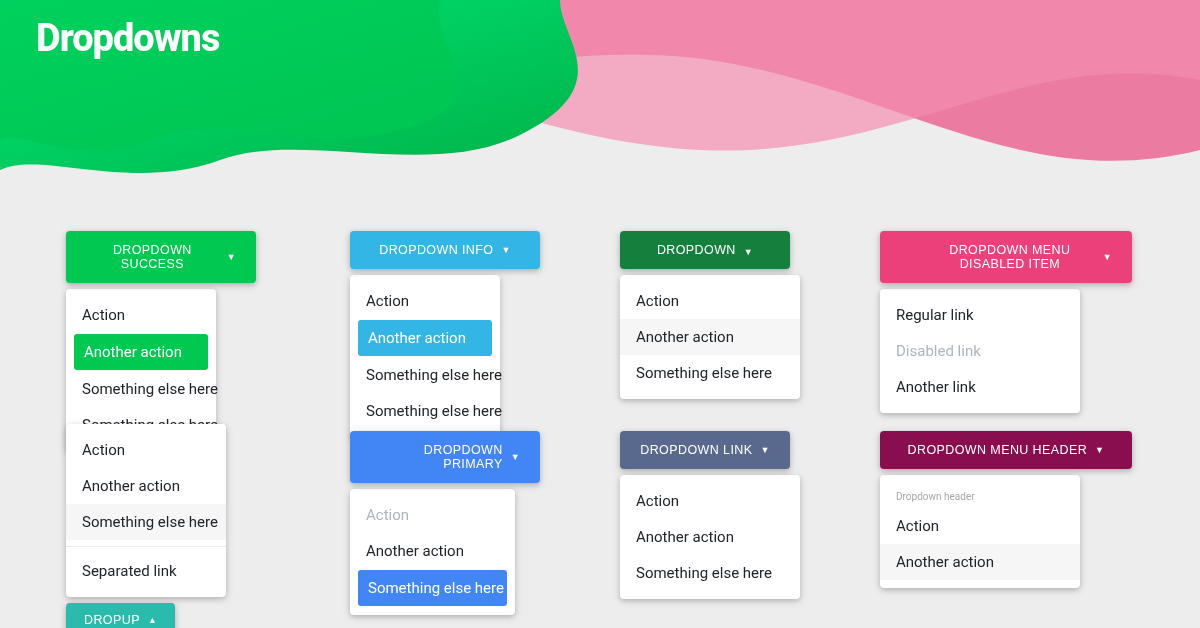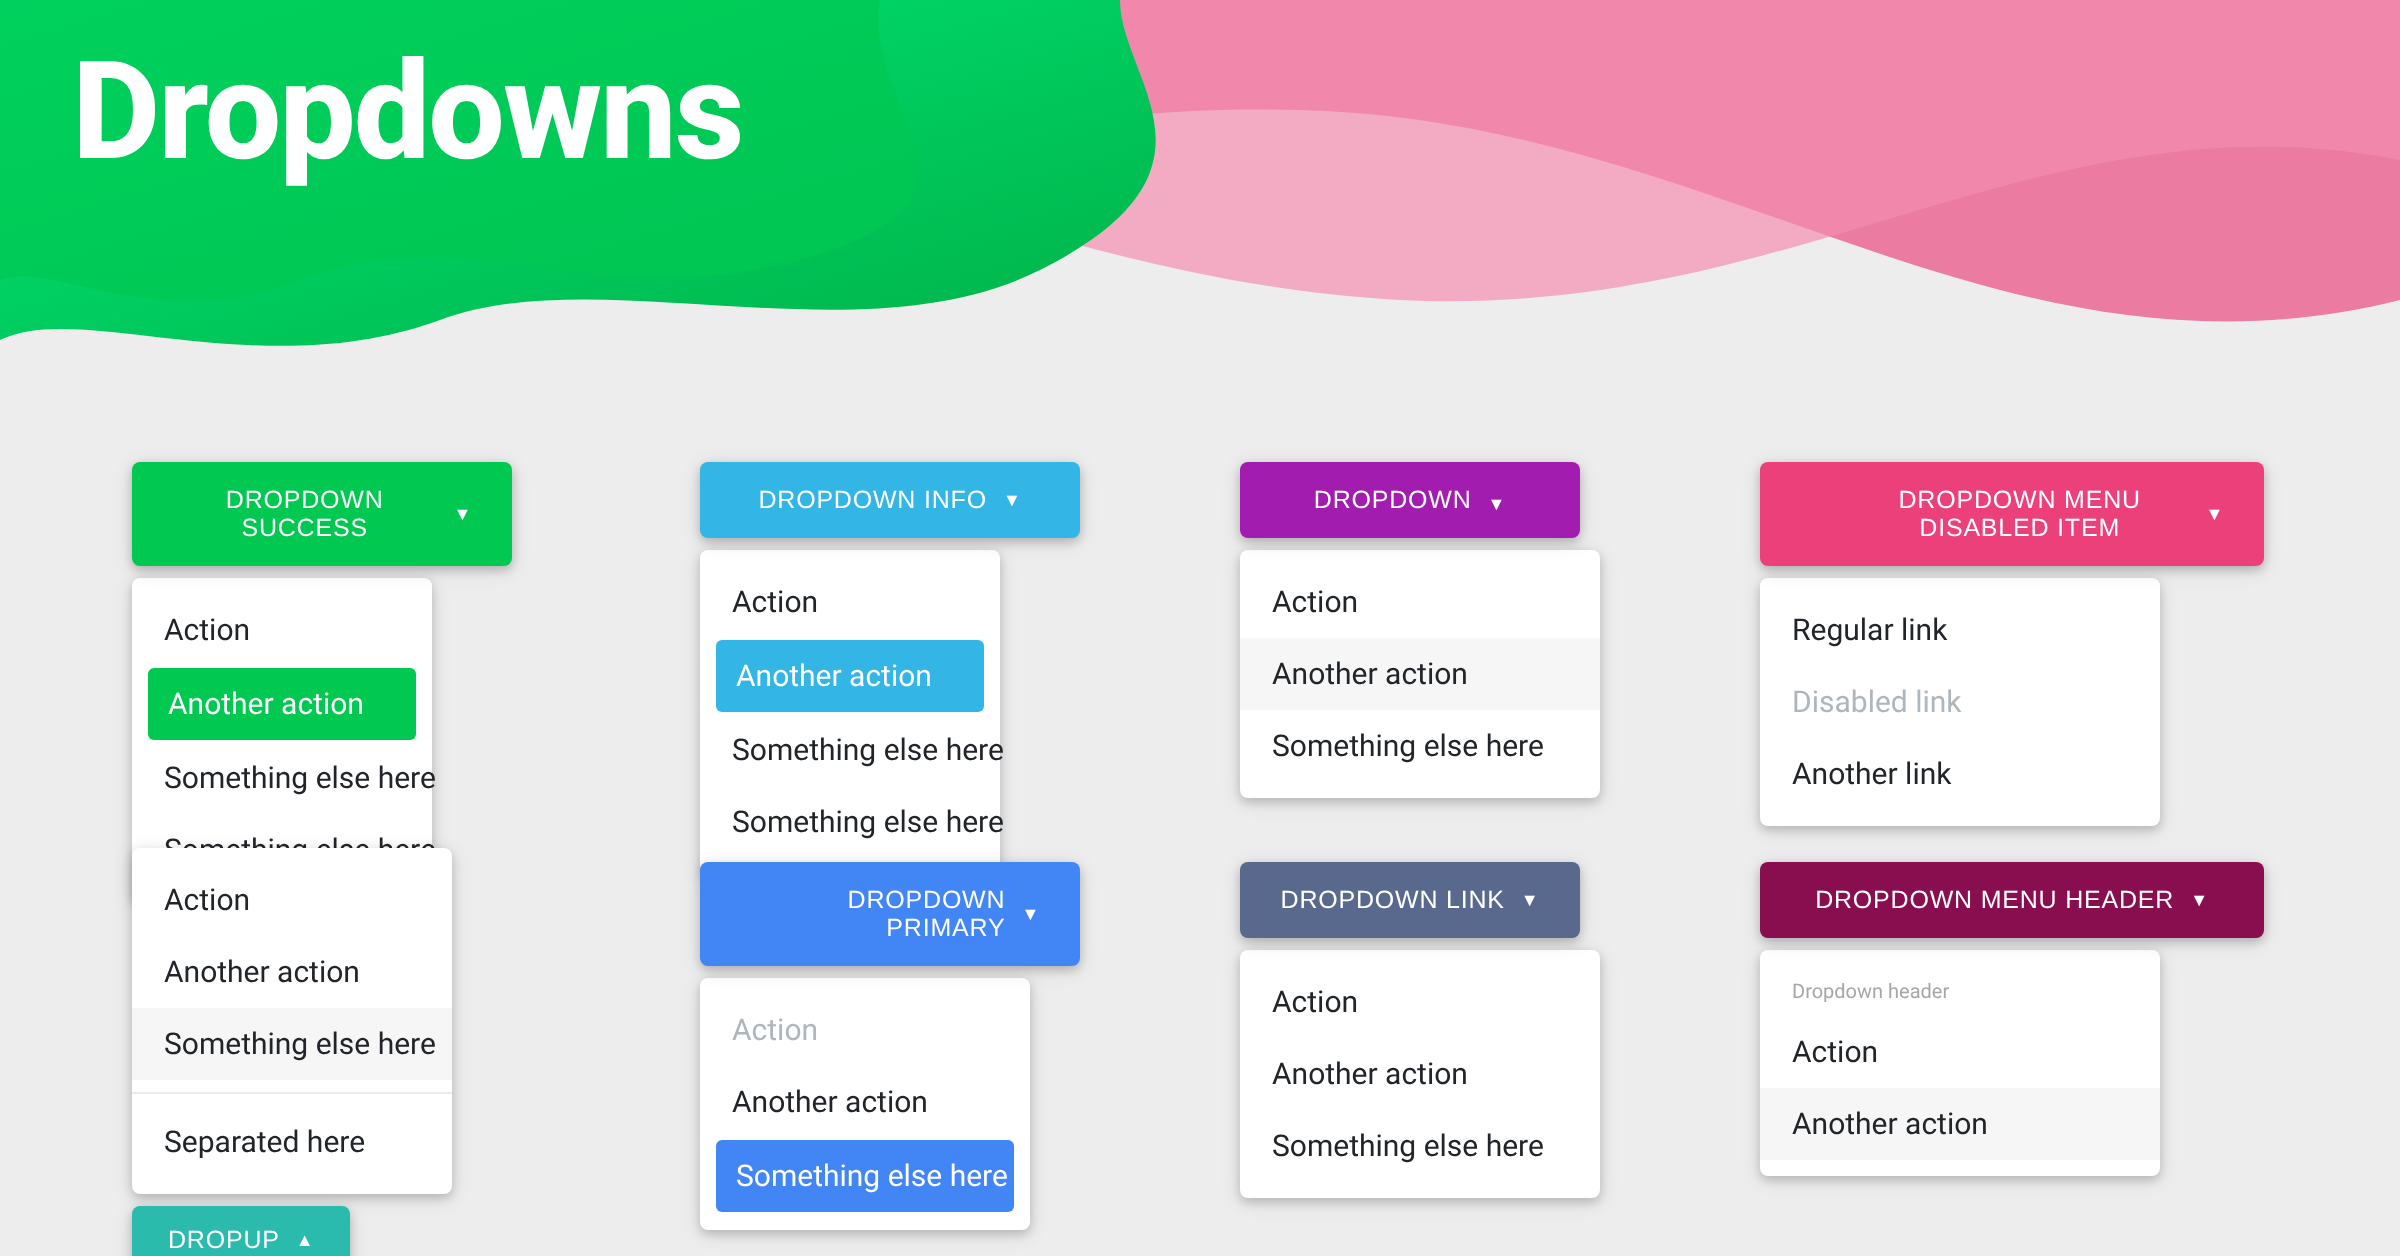--- a/index.html
+++ b/index.html
@@ -2,42 +2,42 @@
 <html><head>
 <meta charset="utf-8">
 <style>
   * { box-sizing: border-box; margin: 0; padding: 0; }
   html, body { width: 1200px; height: 628px; overflow: hidden; font-family: -apple-system, BlinkMacSystemFont, "Segoe UI", Roboto, "Helvetica Neue", Arial, sans-serif; }
   body { background: #ededed; position: relative; }
 
   
   .hero { position: absolute; top:0; left:0; width:1200px; height:190px; z-index:0; }
   .hero svg { position:absolute; top:0; left:0; }
-  .hero h1 { position:absolute; top:16px; left:36px; font-size:68px; font-weight:800; color:#fff; letter-spacing:-1px; z-index:3;}
+  .hero h1 { position:absolute; top:16px; left:36px; font-size:38px; font-weight:800; color:#fff; letter-spacing:-1px; z-index:3;}
 
   .grid { position:absolute; top:0; left:0; width:1200px; height:628px; z-index:5; }
 
   .group { position:absolute; }
   .btn { display:inline-flex; align-items:center; justify-content:center; gap:8px; border:none; cursor:pointer; color:#fff; font-size:12.5px; font-weight:500; letter-spacing:.4px; text-transform:uppercase; padding:12px 20px; border-radius:4px; box-shadow:0 2px 5px rgba(0,0,0,.18), 0 2px 10px rgba(0,0,0,.12); }
   .caret-down, .caret-up { font-size:9px; line-height:1; }
   .menu { margin-top:6px; background:#fff; border-radius:4px; box-shadow:0 2px 5px rgba(0,0,0,.16), 0 2px 10px rgba(0,0,0,.12); padding:8px 0; min-width:150px; }
   .menu.up { margin-top:0; margin-bottom:6px; }
   .item { display:block; padding:9px 16px; font-size:15px; color:#212529; cursor:pointer; white-space:nowrap; }
   .item.hover { background:#f6f6f6; }
   .item.disabled { color:#adb5bd; cursor:default; }
   .item.active-success { background:#00c851; color:#fff; border-radius:3px; margin:1px 8px; padding:9px 10px; }
   .item.active-info    { background:#33b5e5; color:#fff; border-radius:3px; margin:1px 8px; padding:9px 10px; }
   .item.active-primary { background:#4285f4; color:#fff; border-radius:3px; margin:1px 8px; padding:9px 10px; }
   .header-item { display:block; padding:8px 16px 6px; font-size:10px; color:#a7a7a7; }
   .divider { height:0; margin:6px 0; border-top:1px solid #e9ecef; }
 
   
   .c-success  { background:#00c851; }
   .c-info     { background:#33b5e5;text-align:center; }
-  .c-dark     { background:#a21caf;align-items:flex-end; }
+  .c-dark     { background:#15803d;align-items:flex-end; }
   .c-pink     { background:#ec407a;padding-left:45px; }
   .c-teal     { background:#2bbbad; }
   .c-primary  { background:#4285f4;text-align:right; }
   .c-slate    { background:#59698d; }
   .c-purple   { background:#880e4f; }
 
   
   #g-success { top:231px; left:66px;  width:210px; }
   #g-info    { top:231px; left:350px; width:210px; }
   #g-dark    { top:231px; left:620px; width:180px; }
@@ -133,21 +133,21 @@
       <a class="item">Another link</a>
     </div>
   </div>
 
   <div class="group" id="g-dropup">
     <div class="menu up">
       <a class="item">Action</a>
       <a class="item">Another action</a>
       <a class="item hover">Something else here</a>
       <div class="divider"></div>
-      <a class="item">Separated here</a>
+      <a class="item">Separated link</a>
     </div>
     <button class="btn c-teal" style="padding:10px 18px;">
       <span>DROPUP</span>
       <span class="caret-up">▲</span>
     </button>
   </div>
 
   <div class="group" id="g-primary">
     <button class="btn c-primary">
       <span>DROPDOWN PRIMARY</span>

